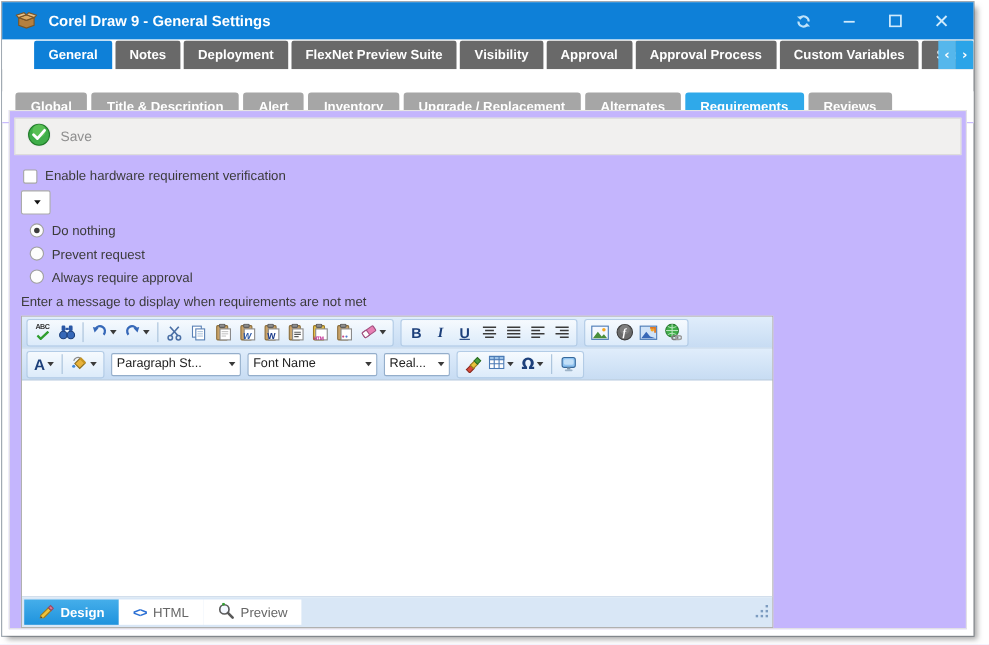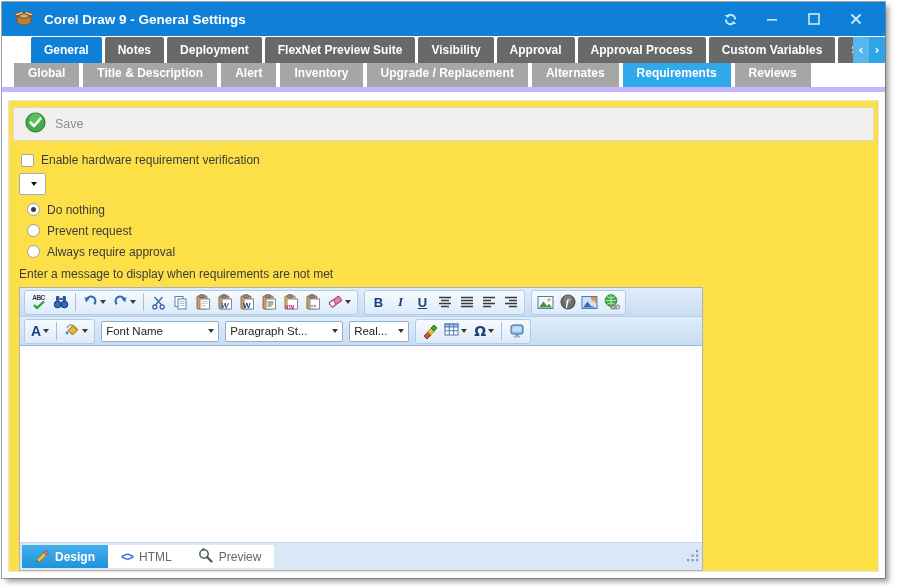--- a/index.html
+++ b/index.html
@@ -21,27 +21,27 @@
   .tab1 { height:26px; line-height:26px; padding:0 13px; background:#696969; color:#fff; font-weight:bold; font-size:12px;
           border-radius:2px 2px 0 0; white-space:nowrap; cursor:pointer; }
   .tab1.active { background:#0e80d8;margin-left:17px; }
   .tab1.clipped { max-width:96px; overflow:hidden; }
   .tab-scroll { position:absolute; right:0; top:1px; height:26px; display:flex; }
   .tab-scroll .sbtn { width:16px; height:26px; display:flex; align-items:center; justify-content:center; cursor:pointer; }
   .sbtn.left { background:#55b7ec; }
   .sbtn.right { background:#2ba4e8; }
 
   
-  .tabs2 { height:29px; background:#fff; display:flex; align-items:flex-end; gap:4px; padding:2px 0 0 12px; border-bottom:5px solid #c4b5fd; }
+  .tabs2 { height:29px; background:#fff; display:flex; align-items:flex-end; gap:4px; padding:2px 0 0 12px; border-bottom:1px solid #c4b5fd;margin-top:20px; }
   .tab2 { height:27px; line-height:27px; padding:0 14px; background:#a6a6a6; color:#fff; font-weight:bold; font-size:12px;
           border-radius:3px 3px 0 0; white-space:nowrap; cursor:pointer; }
   .tab2.active { background:#2fa9ea; }
 
   
-  .panel { position:absolute; left:6px; right:6px; top:98px; bottom:6px; background:#fde047; border:1px solid #e6e5e4; padding:6px 4px; }
+  .panel { position:absolute; left:6px; right:6px; top:98px; bottom:6px; background:#c4b5fd; border:1px solid #e6e5e4; padding:6px 4px; }
 
   .savebar { height:34px; background:#f1f0ef; border:1px solid #dddcdb; display:flex; align-items:center; padding:0 10px; cursor:pointer; }
   .savebar .lbl { color:#8f8f8f; margin-left:8px; font-size:12.5px; }
 
   .chk-row { display:flex; align-items:center; gap:7px; margin:12px 0 6px 8px; }
   .checkbox { width:13px; height:13px; background:#fff; border:1px solid #a5a5a5; border-radius:2px; cursor:pointer; }
 
   .mini-drop { width:27px; height:22px; background:#fff; border:1px solid #ababab; border-radius:2px; margin:4px 0 8px 6px;
                display:flex; align-items:center; justify-content:center; cursor:pointer; }
 
@@ -376,25 +376,25 @@
                   <path d="M4 8.5 L9 3.5 L13.5 8 L8.5 13 Z" fill="#e8b23a" stroke="#8a6d1f"></path>
                   <path d="M9 3.5 L13.5 8" stroke="#c79420" stroke-width="2"></path>
                   <path d="M3 6 C4 3.5 6.5 2 9 3.5" fill="none" stroke="#8a8a8a" stroke-width="1.2"></path>
                   <circle cx="3" cy="11" r="1.4" fill="#3e86d8"></circle>
                 </svg></span>
             <span class="caret"></span>
           </div>
         </div>
 
         <div class="combo" style="width:118px;">
+          <span>Paragraph St...</span>
+          <span class="caret"></span>
+        </div>
+        <div class="combo" style="width:118px;">
           <span>Font Name</span>
-          <span class="caret"></span>
-        </div>
-        <div class="combo" style="width:118px;">
-          <span>Paragraph St...</span>
           <span class="caret"></span>
         </div>
         <div class="combo" style="width:60px;">
           <span>Real...</span>
           <span class="caret"></span>
         </div>
 
         <div class="grp">
           <div class="tbtn">
             <svg width="16" height="15" viewBox="0 0 16 15">

